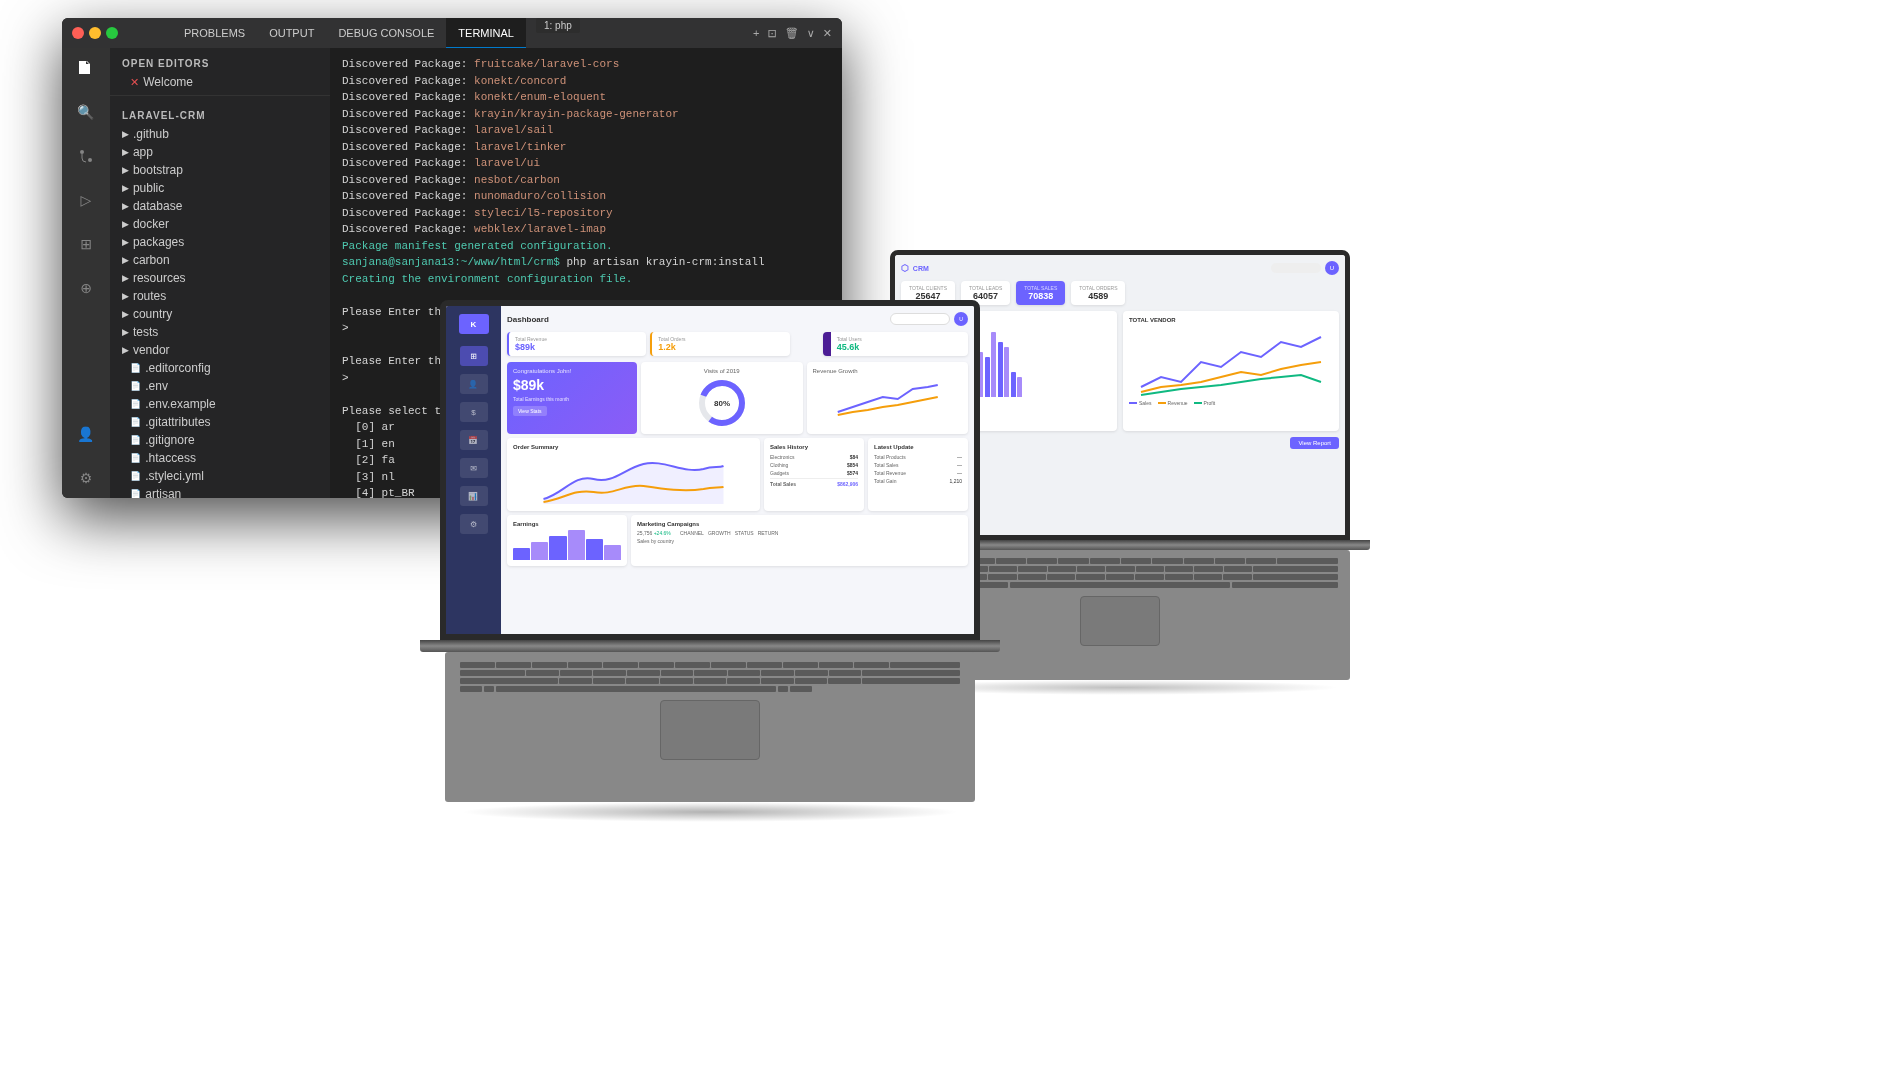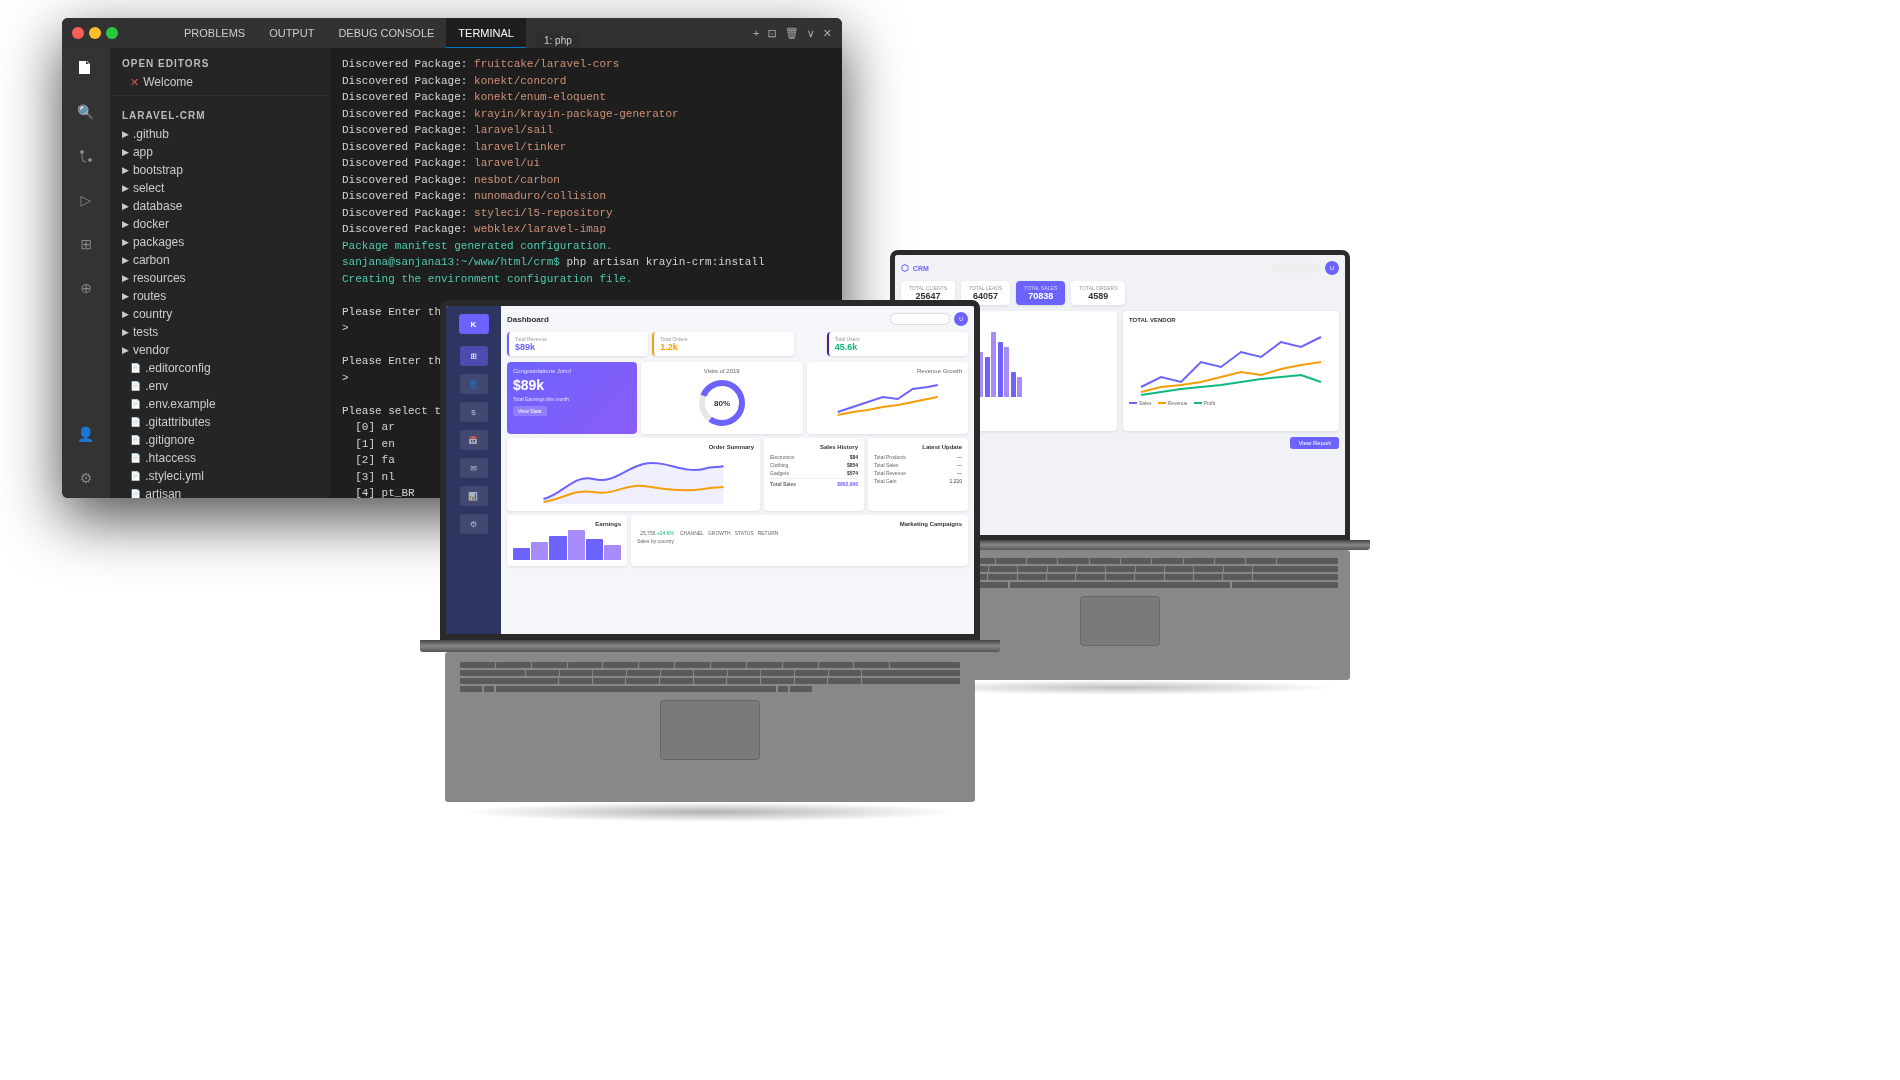--- a/index.html
+++ b/index.html
@@ -51,21 +51,21 @@
 
     .vscode-menu-tabs {
       display: flex;
       gap: 0;
       font-size: 11px;
       color: #888;
       position: absolute;
       left: 110px;
       top: 0;
       height: 30px;
-      align-items: flex-end;
+      align-items: flex-start;
     }
 
     .vscode-tab {
       padding: 0 12px;
       height: 100%;
       display: flex;
       align-items: center;
       color: #ccc;
       font-size: 11px;
       cursor: pointer;
@@ -337,21 +337,20 @@
       font-size: 9px;
       font-weight: bold;
       color: #333;
     }
 
     .crm-card {
       background: white;
       border-radius: 4px;
       padding: 6px;
       box-shadow: 0 1px 3px rgba(0,0,0,0.1);
-      text-align: right;
     }
 
     
     .crm-right-dashboard {
       width: 100%;
       height: 100%;
       background: #f0f2f5;
       padding: 6px;
       font-size: 6px;
     }
@@ -583,21 +582,21 @@
           <div class="sidebar-folder">
             <span style="font-size:9px;">▶</span>
             <span>app</span>
           </div>
           <div class="sidebar-folder">
             <span style="font-size:9px;">▶</span>
             <span>bootstrap</span>
           </div>
           <div class="sidebar-folder">
             <span style="font-size:9px;">▶</span>
-            <span>select</span>
+            <span>public</span>
           </div>
           <div class="sidebar-folder">
             <span style="font-size:9px;">▶</span>
             <span>database</span>
           </div>
           <div class="sidebar-folder">
             <span style="font-size:9px;">▶</span>
             <span>docker</span>
           </div>
           <div class="sidebar-folder">
@@ -919,21 +918,21 @@
 
           <div class="crm-stats-row">
             <div class="crm-stat-card" style="border-left:2px solid #6c63ff;">
               <div class="crm-stat-label">Total Revenue</div>
               <div class="crm-stat-value" style="color:#6c63ff;">$89k</div>
             </div>
             <div class="crm-stat-card" style="border-left:2px solid #f59e0b;">
               <div class="crm-stat-label">Total Orders</div>
               <div class="crm-stat-value" style="color:#f59e0b;">1.2k</div>
             </div>
-            <div class="crm-stat-card" style="border-left:2px solid #4c1d95;margin-left:29px;">
+            <div class="crm-stat-card" style="border-left:8px solid #4c1d95;margin-left:29px;">
               <div class="crm-stat-label">Total Users</div>
               <div class="crm-stat-value" style="color:#10b981;">45.6k</div>
             </div>
           </div>
 
           <div style="display:flex;gap:4px;margin-bottom:4px;">
 
             <div style="width:130px;background:linear-gradient(135deg,#6c63ff,#8b5cf6);border-radius:4px;padding:6px;color:white;flex-shrink:0;">
               <div style="font-size:6px;opacity:0.8;">Congratulations John!</div>
               <div style="font-size:14px;font-weight:bold;margin:3px 0;">$89k</div>

